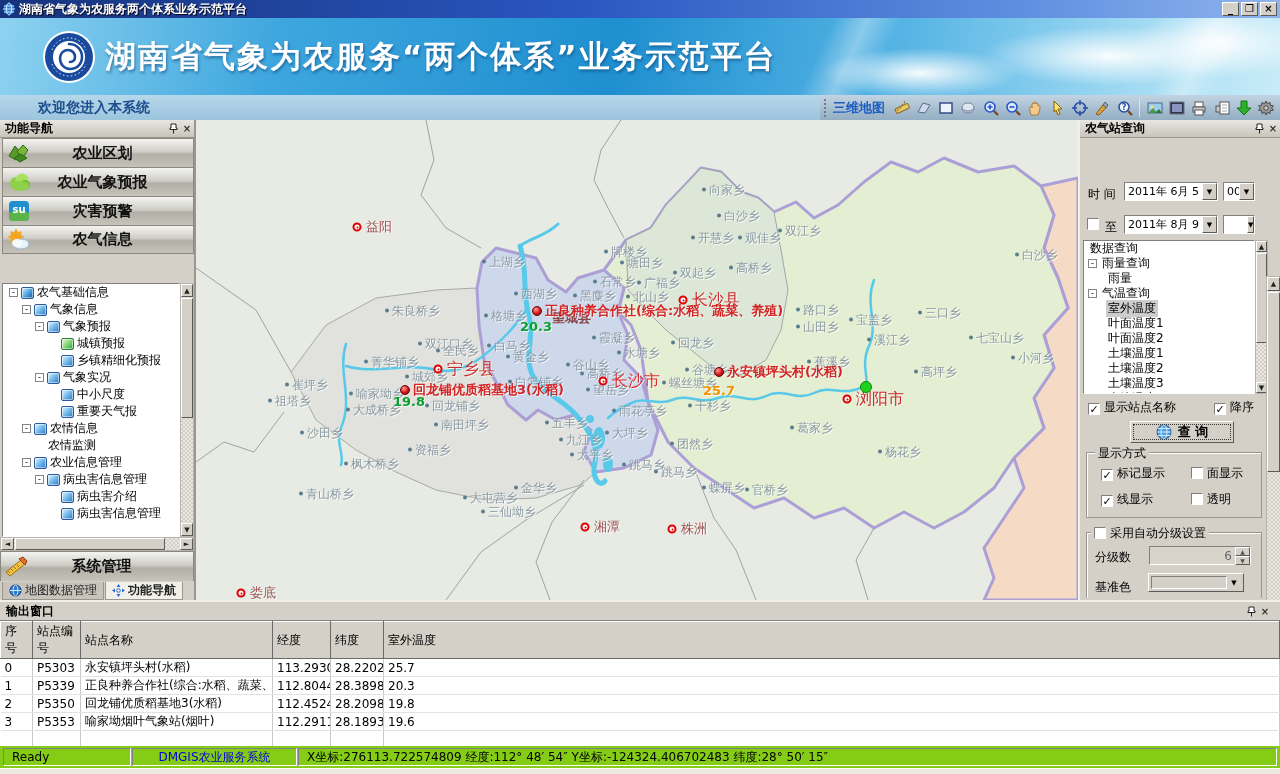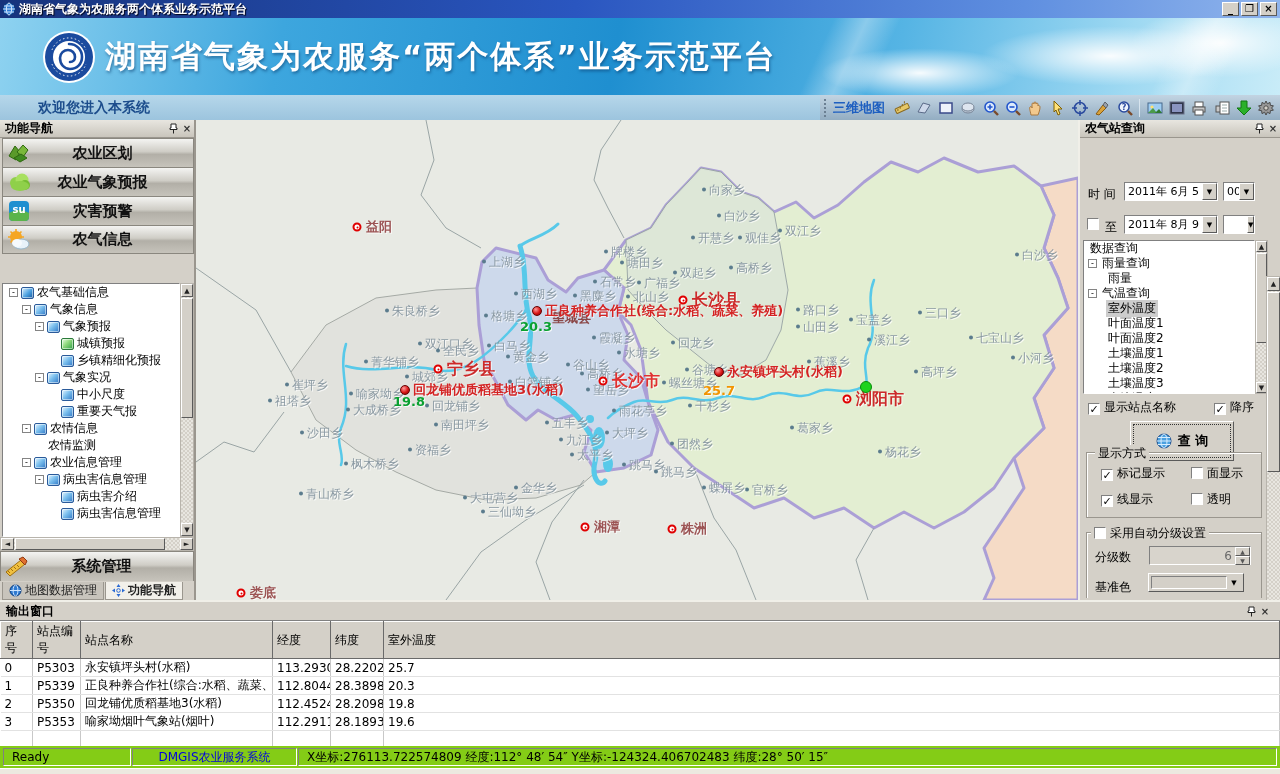--- a/index.html
+++ b/index.html
@@ -57,21 +57,21 @@
   
   .sb-track { background:repeating-conic-gradient(#e8e6e0 0% 25%, #d4d0c8 0% 50%) 0 0/4px 4px; position:relative; border:1px solid #b8b4ac; }
   .sb-btn { position:absolute; background:#d4d0c8; border:1px solid; border-color:#fff #5a5a5a #5a5a5a #fff; display:flex; align-items:center; justify-content:center; font-size:7px; color:#222; }
   .sb-thumb { position:absolute; background:#d4d0c8; border:1px solid; border-color:#fff #5a5a5a #5a5a5a #fff; }
 
   
   #map { left:196px; top:120px; width:882px; height:480px; background:#e8eae4; overflow:hidden; }
   #map-labels { position:absolute; inset:0; }
   .town { position:absolute; transform:translateY(-50%); color:#8a99a3; font-size:12px; white-space:nowrap; text-shadow:1px 1px 0 rgba(255,255,255,.8); }
   .town::before { content:''; display:inline-block; width:4px; height:4px; border-radius:50%; background:#5b7c8d; margin-right:3px; vertical-align:2px; }
-  .city-label { position:absolute; transform:translateY(-50%); font-weight:bold; white-space:nowrap; text-shadow:1px 1px 0 rgba(255,255,255,.75); }
+  .city-label { position:absolute; transform:translateY(-50%); font-weight:normal; white-space:nowrap; text-shadow:1px 1px 0 rgba(255,255,255,.75); }
   .city-minor { color:#9c5454; font-size:13px; }
   .city-major { color:#cc2a2a; font-size:16px; }
   .city-capital { color:#e03030; font-size:16px; }
   .city-marker { position:absolute; width:9px; height:9px; border:2px solid #e00000; border-radius:50%; background:#fff; transform:translate(-50%,-50%); }
   .city-marker::after { content:''; position:absolute; left:1.5px; top:1.5px; width:2px; height:2px; border-radius:50%; background:#e00000; }
   .stn-marker { position:absolute; width:10px; height:10px; border-radius:50%; transform:translate(-50%,-50%); background:radial-gradient(circle at 35% 30%,#ff9a9a,#d81616 55%,#7a0404); border:1px solid #600; }
   .stn-label { position:absolute; transform:translateY(-50%); color:#d42424; font-size:13px; font-weight:bold; white-space:nowrap; text-shadow:1px 1px 0 rgba(255,255,255,.7); }
   .stn-value { position:absolute; transform:translateY(-50%); font-size:13px; font-weight:bold; text-shadow:1px 1px 0 rgba(255,255,255,.8); }
   .val-green { color:#0aa030; }
   .val-orange { color:#f29400; }
@@ -86,21 +86,21 @@
   .dd .dd-txt { flex:1; padding-left:3px; font-size:11px; white-space:nowrap; overflow:hidden; }
   .dd .dd-btn { width:15px; height:100%; background:#d4d0c8; border:1px solid; border-color:#fff #5a5a5a #5a5a5a #fff; font-size:7px; display:flex; align-items:center; justify-content:center; }
   .cb { display:inline-block; width:12px; height:12px; background:#fff; border:1px solid; border-color:#808080 #fff #fff #808080; font-size:11px; line-height:11px; text-align:center; font-weight:bold; color:#000; vertical-align:-2px; margin-right:4px; }
   #rp-tree { position:absolute; left:3px; top:102px; width:172px; height:154px; background:#fff; border:1px solid; border-color:#808080 #fff #fff #808080; overflow:hidden; }
   .rtrow { height:15px; display:flex; align-items:center; white-space:nowrap; font-size:12px; }
   .rt-label { padding:0 2px; }
   .rt-label.sel { background:#cdcdcd; }
   #rp-tree-vscroll { position:absolute; left:175px; top:102px; width:13px; height:154px; }
   .grpbox { position:absolute; border:1px solid #9a968e; box-shadow:1px 1px 0 #fff inset; }
   .grp-legend { position:absolute; top:-8px; left:8px; background:#d4d0c8; padding:0 3px; }
-  #query-btn { position:absolute; left:50px; top:283px; width:104px; height:40px; display:flex; align-items:center; justify-content:center; gap:6px; font-weight:bold; font-size:13px; }
+  #query-btn { position:absolute; left:50px; top:283px; width:104px; height:22px; display:flex; align-items:center; justify-content:center; gap:6px; font-weight:bold; font-size:13px; }
   #query-btn .inner { position:absolute; inset:2px; border:1px dotted #333; }
   .spin { position:absolute; height:19px; background:#d8d4cc; border:1px solid; border-color:#808080 #fff #fff #808080; color:#6a6a6a; text-align:right; }
   .spin .v { position:absolute; right:18px; top:2px; }
   .spin .arrows { position:absolute; right:0; top:0; width:15px; height:100%; display:flex; flex-direction:column; }
   .spin .arrows div { flex:1; background:#d4d0c8; border:1px solid; border-color:#fff #5a5a5a #5a5a5a #fff; font-size:6px; text-align:center; line-height:7px; color:#555; }
   #base-color-dd { position:absolute; left:68px; top:435px; width:96px; height:19px; display:flex; align-items:center; padding:2px; }
   #base-swatch { flex:1; height:13px; border:1px solid; border-color:#808080 #fff #fff #808080; }
 
   
   #output-panel { left:0; top:600px; width:1280px; height:146px; background:#d4d0c8; border-top:2px solid #f0efe8; }

